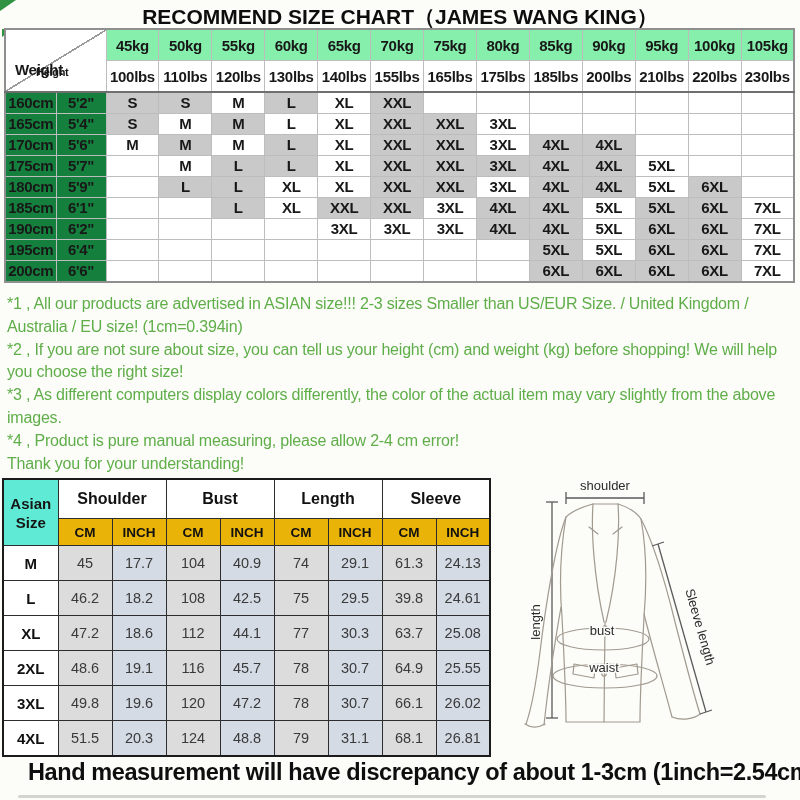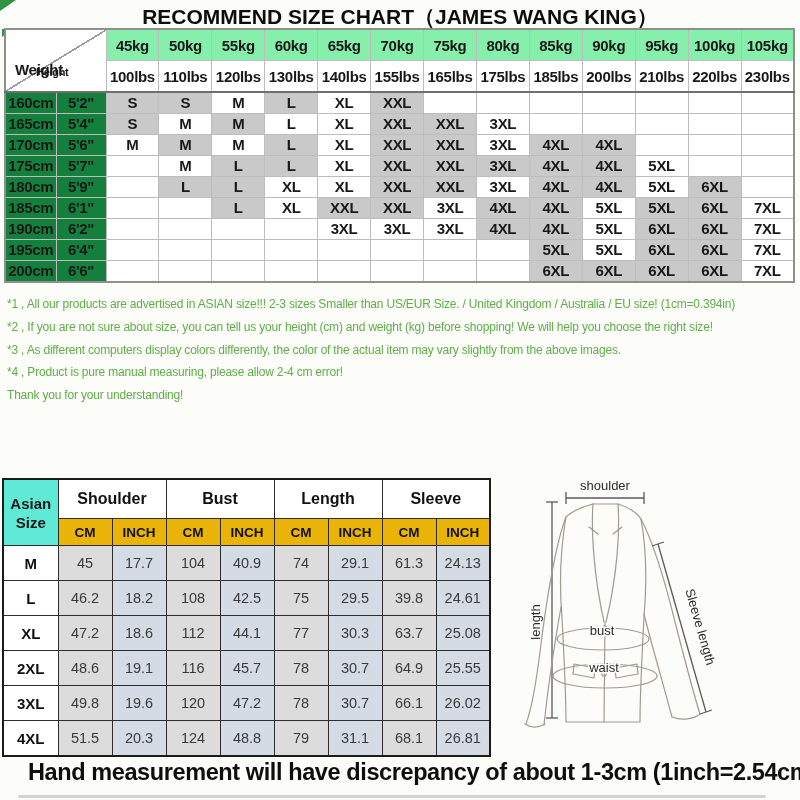--- a/index.html
+++ b/index.html
@@ -26,21 +26,21 @@
         border-bottom:2px solid #6f6f6f !important;}
   .corner .w-label{position:absolute;left:9px;top:31px;font-size:15px;}
   .corner .h-label{position:absolute;left:30px;top:36px;font-size:11px;}
   .body-row td{height:20px;line-height:20px;border-top:1px dotted #cccccc;
         border-left:1px solid #c4c4c4;border-right:1px solid #c4c4c4;background:#fff;}
   .body-row .hcm,.body-row .hft{background:#15803d;}
   .body-row td.shade{background:#c9c9c9;}
 
   
   #notes{position:absolute;top:293px;left:7px;width:790px;color:#5fae49;
-         font-size:12px;line-height:22.8px;letter-spacing:-0.2px;font-weight:500;}
+         font-size:16px;line-height:22.8px;letter-spacing:-0.2px;font-weight:500;}
   #notes p{margin:0;}
 
   
   #measure-table{position:absolute;top:478px;left:2px;width:489px;background:#fff;
         border-collapse:collapse;table-layout:fixed;border:2px solid #1b1b1b;}
   #measure-table th,#measure-table td{border:1px solid #2d2d2d;padding:0;text-align:center;
         vertical-align:middle;white-space:nowrap;overflow:hidden;}
   #measure-table col.mc-size{width:55px;}
   .group-th{height:38px;font-size:16px;font-weight:bold;background:#fff;color:#111;}
   .m-corner{background:#5eead4;font-size:15px;font-weight:bold;line-height:19px;margin-top:19px;}

